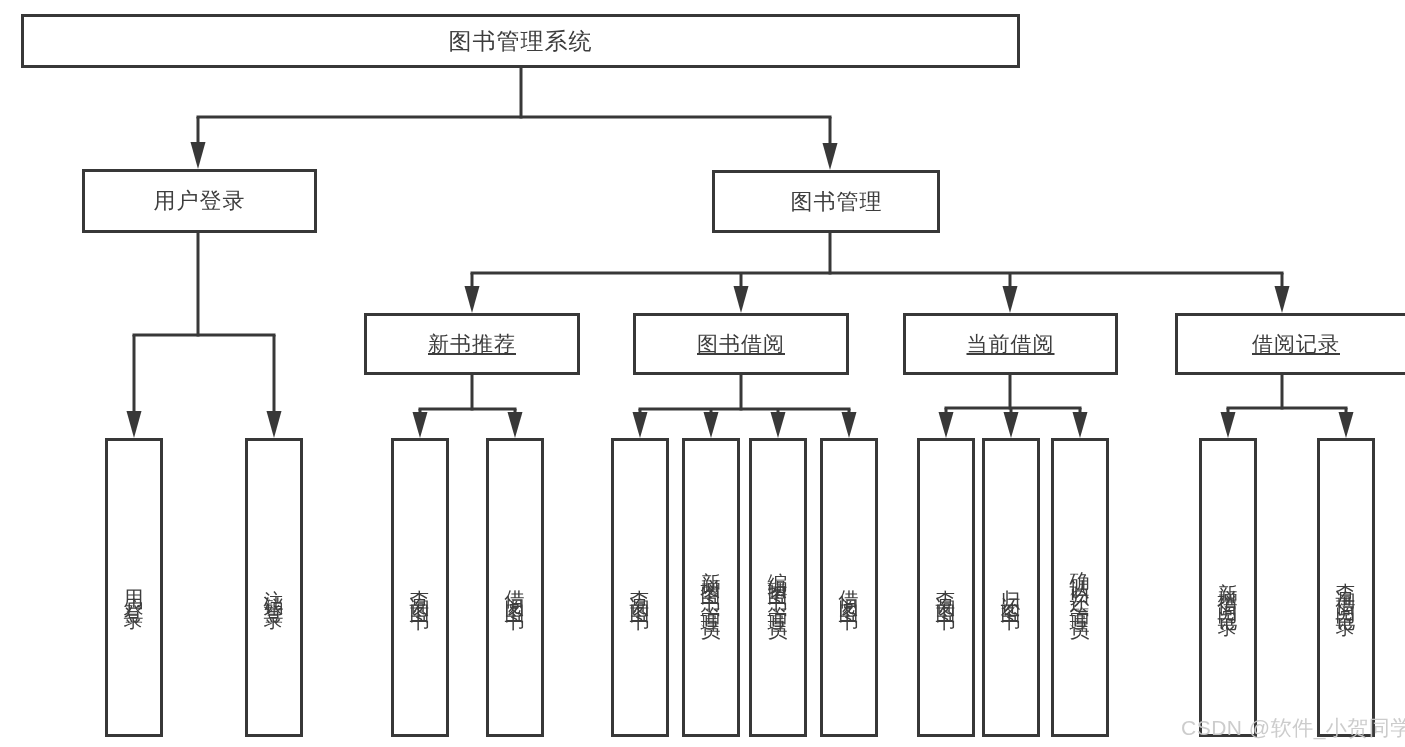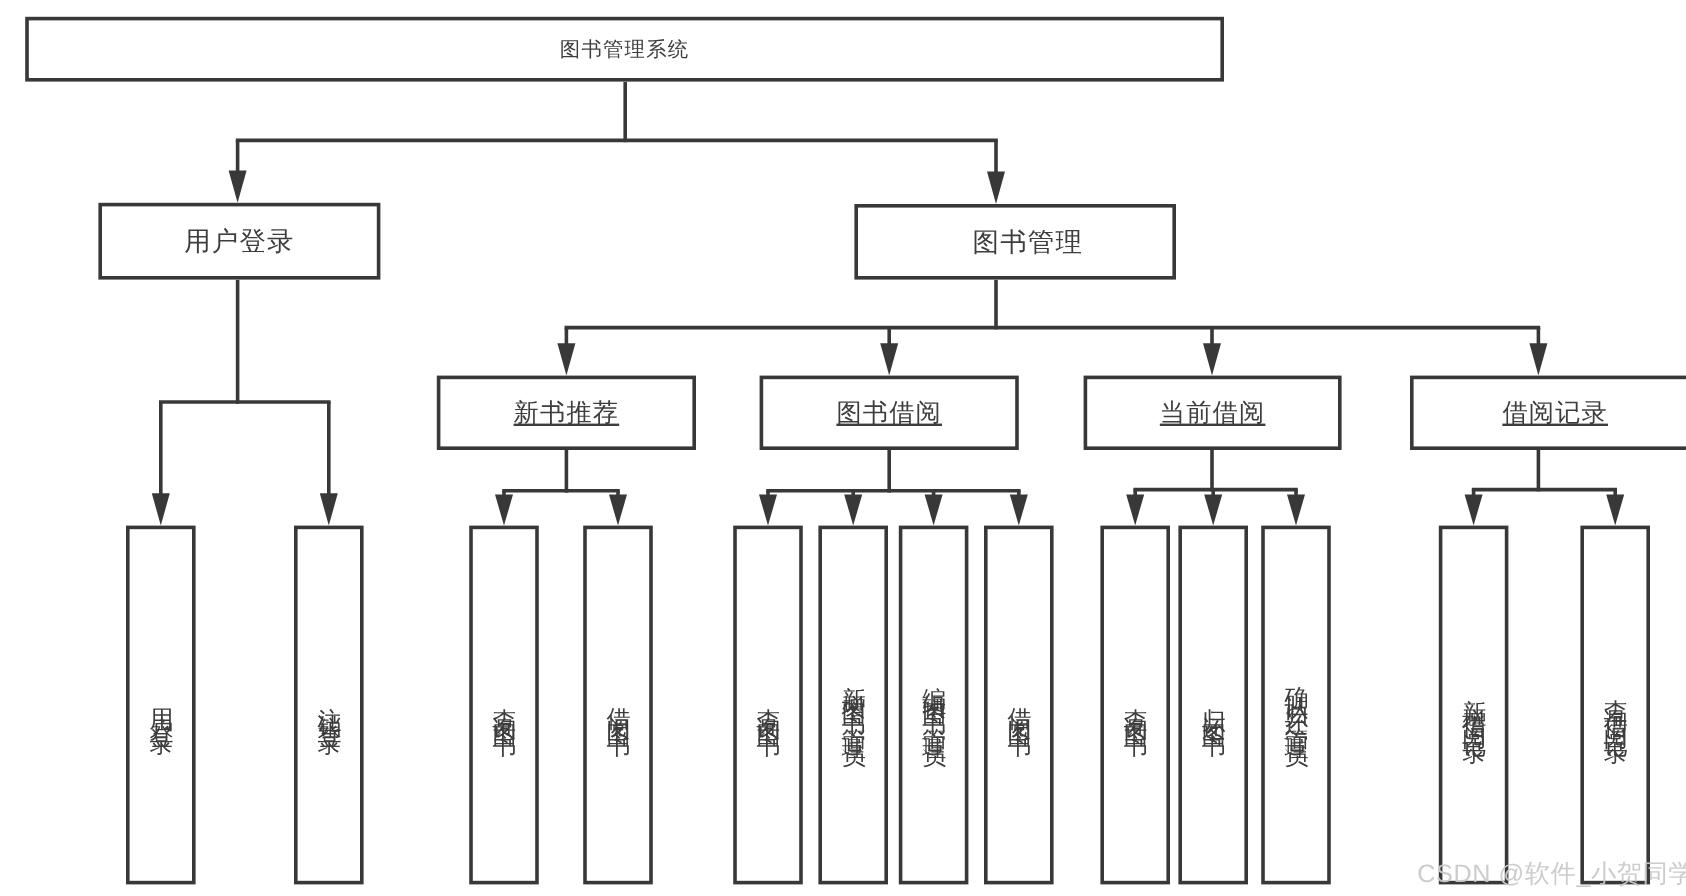--- a/index.html
+++ b/index.html
@@ -23,21 +23,21 @@
     box-sizing: border-box;
     background: #ffffff;
     border: 3px solid #383838;
     color: #3d3d3d;
     display: flex;
     align-items: center;
     justify-content: center;
     text-align: center;
   }
   .h-label { font-size: 22px; letter-spacing: 1px; }
-  .root-box { font-size: 17px; }
+  .root-box { font-size: 23px; }
   .l3-box { font-size: 21px; text-decoration: underline; }
   .leaf {
     writing-mode: vertical-rl;
     text-orientation: mixed;
     font-size: 20px;
     letter-spacing: 7px;
     line-height: 1;
   }
   .watermark {
     position: absolute;
@@ -127,21 +127,21 @@
       <line x1="1228" y1="408" x2="1228" y2="415"></line>
       <polygon points="1220.5,412 1235.5,412 1228,438"></polygon>
       <line x1="1346" y1="408" x2="1346" y2="415"></line>
       <polygon points="1338.5,412 1353.5,412 1346,438"></polygon>
     </g>
   </svg>
 
   <div class="box h-label root-box" style="left:21px; top:14px; width:999px; height:54px;">图书管理系统</div>
 
   <div class="box h-label" style="left:82px; top:169px; width:235px; height:64px;">用户登录</div>
-  <div class="box h-label" style="left:712px; top:170px; width:268px; height:63px;padding-left:21px;">图书管理</div>
+  <div class="box h-label" style="left:712px; top:170px; width:228px; height:63px;padding-left:21px;">图书管理</div>
 
   <div class="box h-label l3-box" style="left:364px; top:313px; width:216px; height:62px;">新书推荐</div>
   <div class="box h-label l3-box" style="left:633px; top:313px; width:216px; height:62px;">图书借阅</div>
   <div class="box h-label l3-box" style="left:903px; top:313px; width:215px; height:62px;text-align:right;">当前借阅</div>
   <div class="box h-label l3-box" style="left:1175px; top:313px; width:242px; height:62px;">借阅记录</div>
 
   <div class="box leaf" style="left:105px; top:438px; width:58px; height:299px;">用户登录</div>
   <div class="box leaf" style="left:245px; top:438px; width:58px; height:299px;">注销登录</div>
 
   <div class="box leaf" style="left:391px; top:438px; width:58px; height:299px;">查询图书</div>

